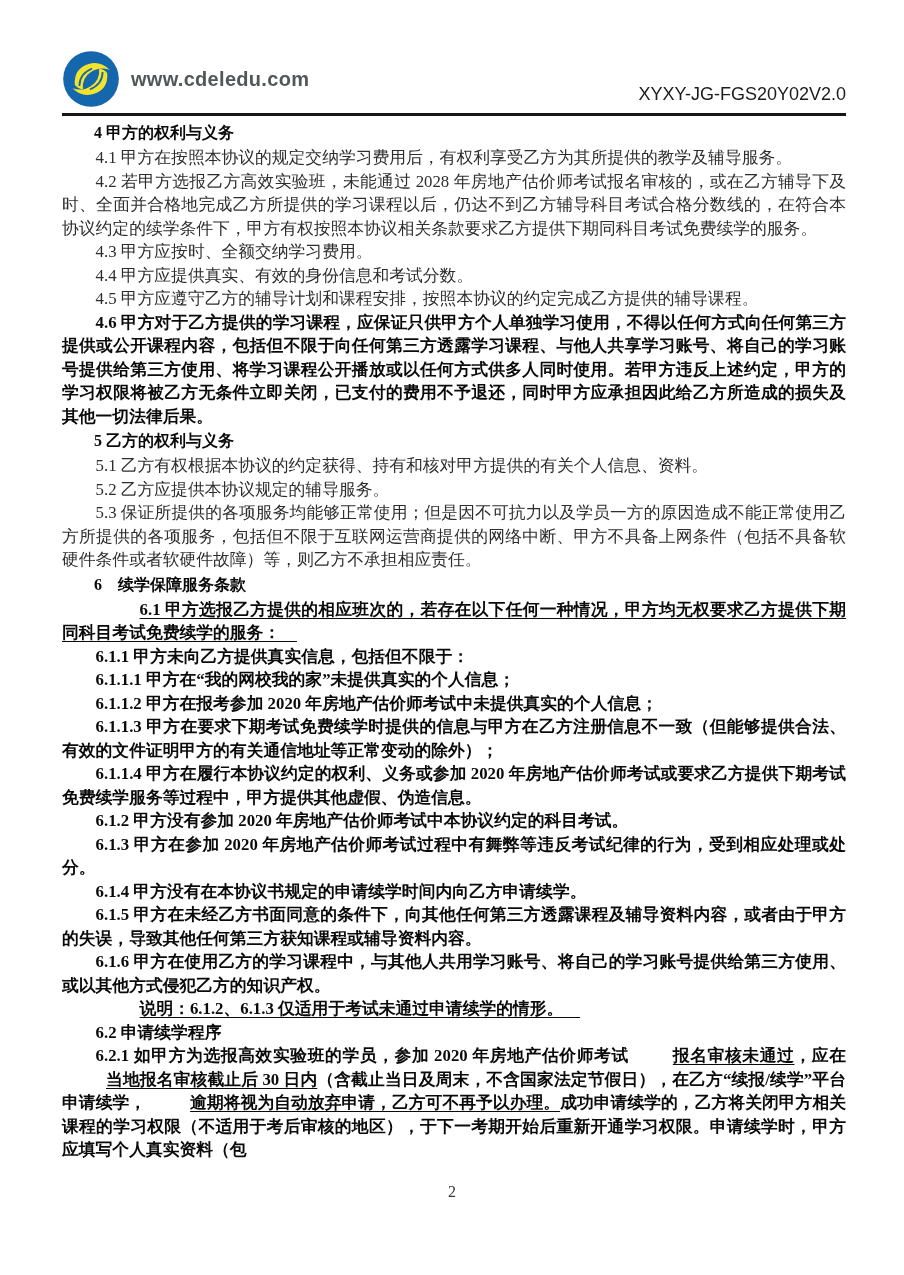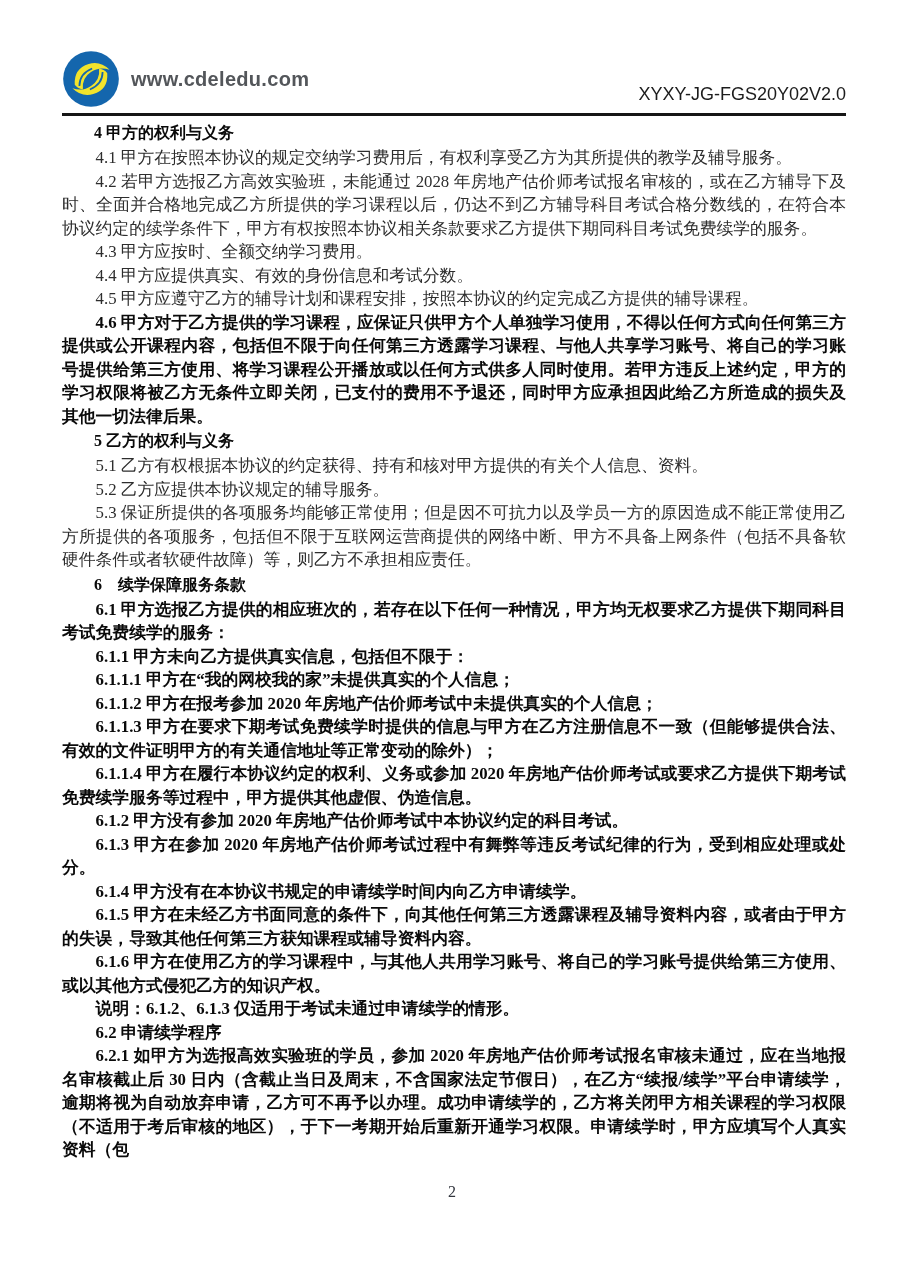--- a/index.html
+++ b/index.html
@@ -34,21 +34,21 @@
   
   .content{
     margin:4px 58px 0 62px;
     font-size:16.8px;line-height:23.5px;
     color:#2d2d2d;text-align:justify;
   }
   .para{margin:0;text-indent:2em;}
   .para.gap{}
   .para.heading{font-size:16px;line-height:26px;color:#0d0d0d;}
   .b{font-weight:bold;color:#0a0a0a;}
-  .u{text-underline-offset:3px;}
+  .u{text-decoration:underline;text-underline-offset:3px;margin-left:44px;}
   
   .page-number{
     position:absolute;left:0;right:0;bottom:74px;
     text-align:center;font-size:16px;color:#31353d;
   }
 </style>
 </head>
 <body>
 
 <div class="page">

